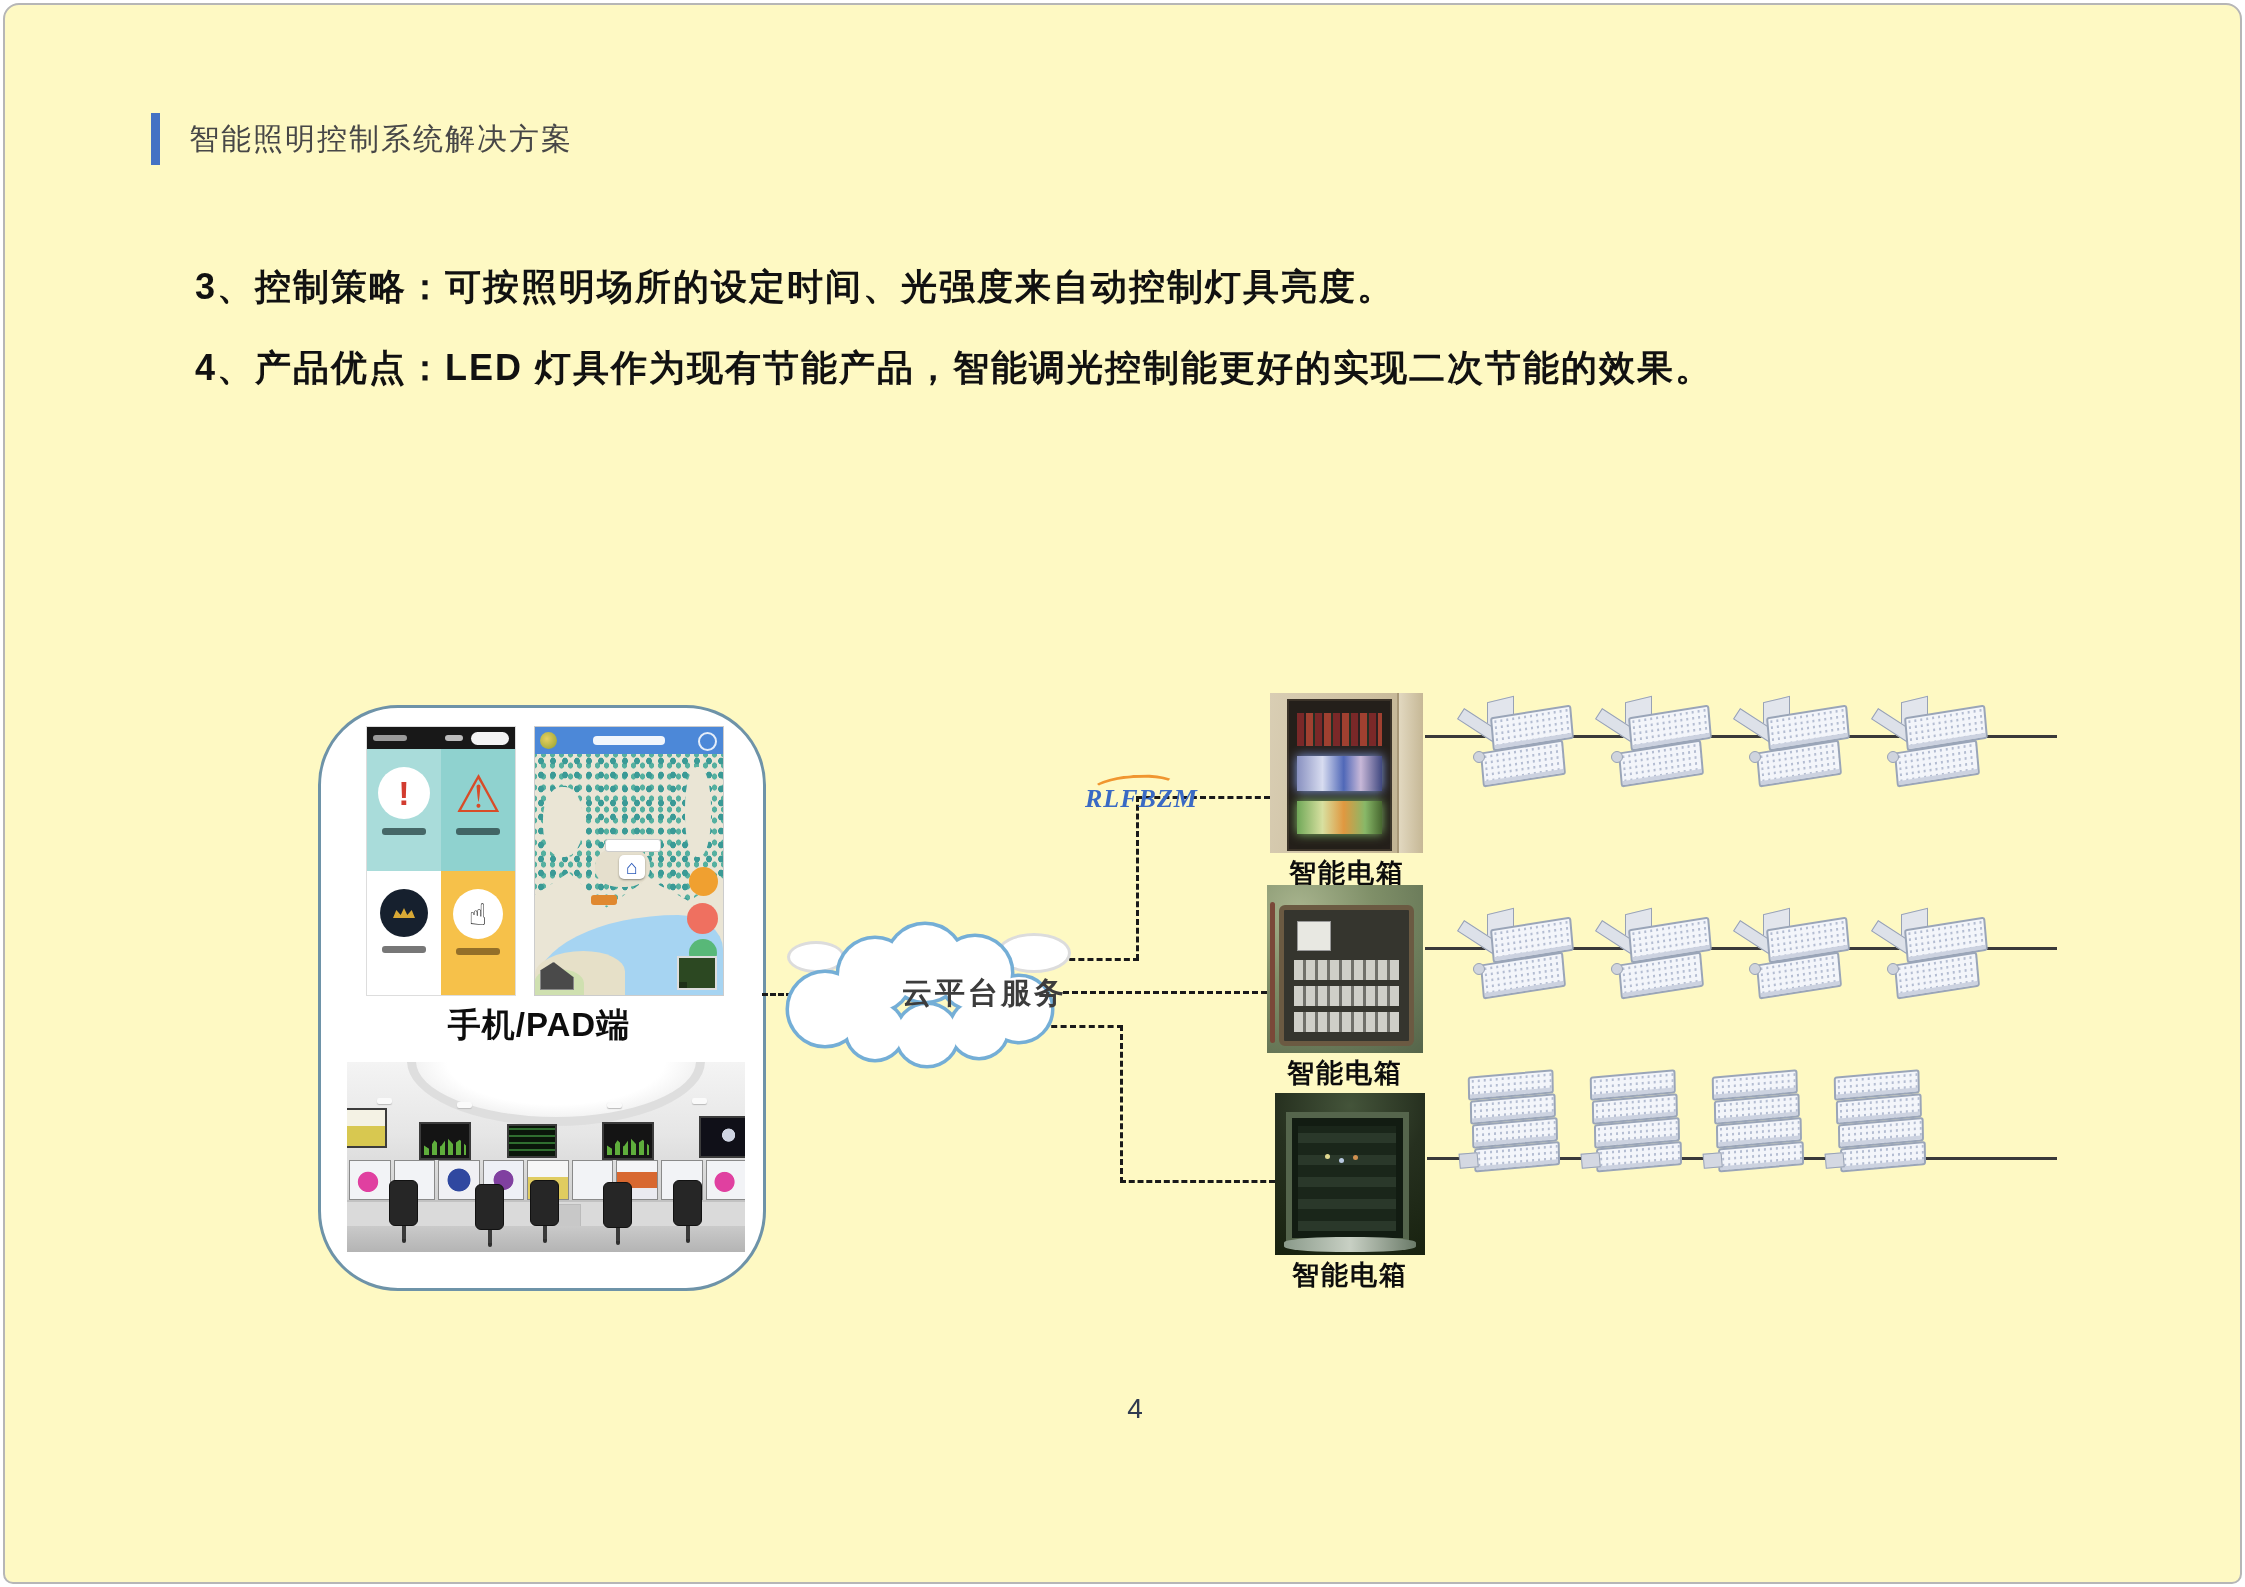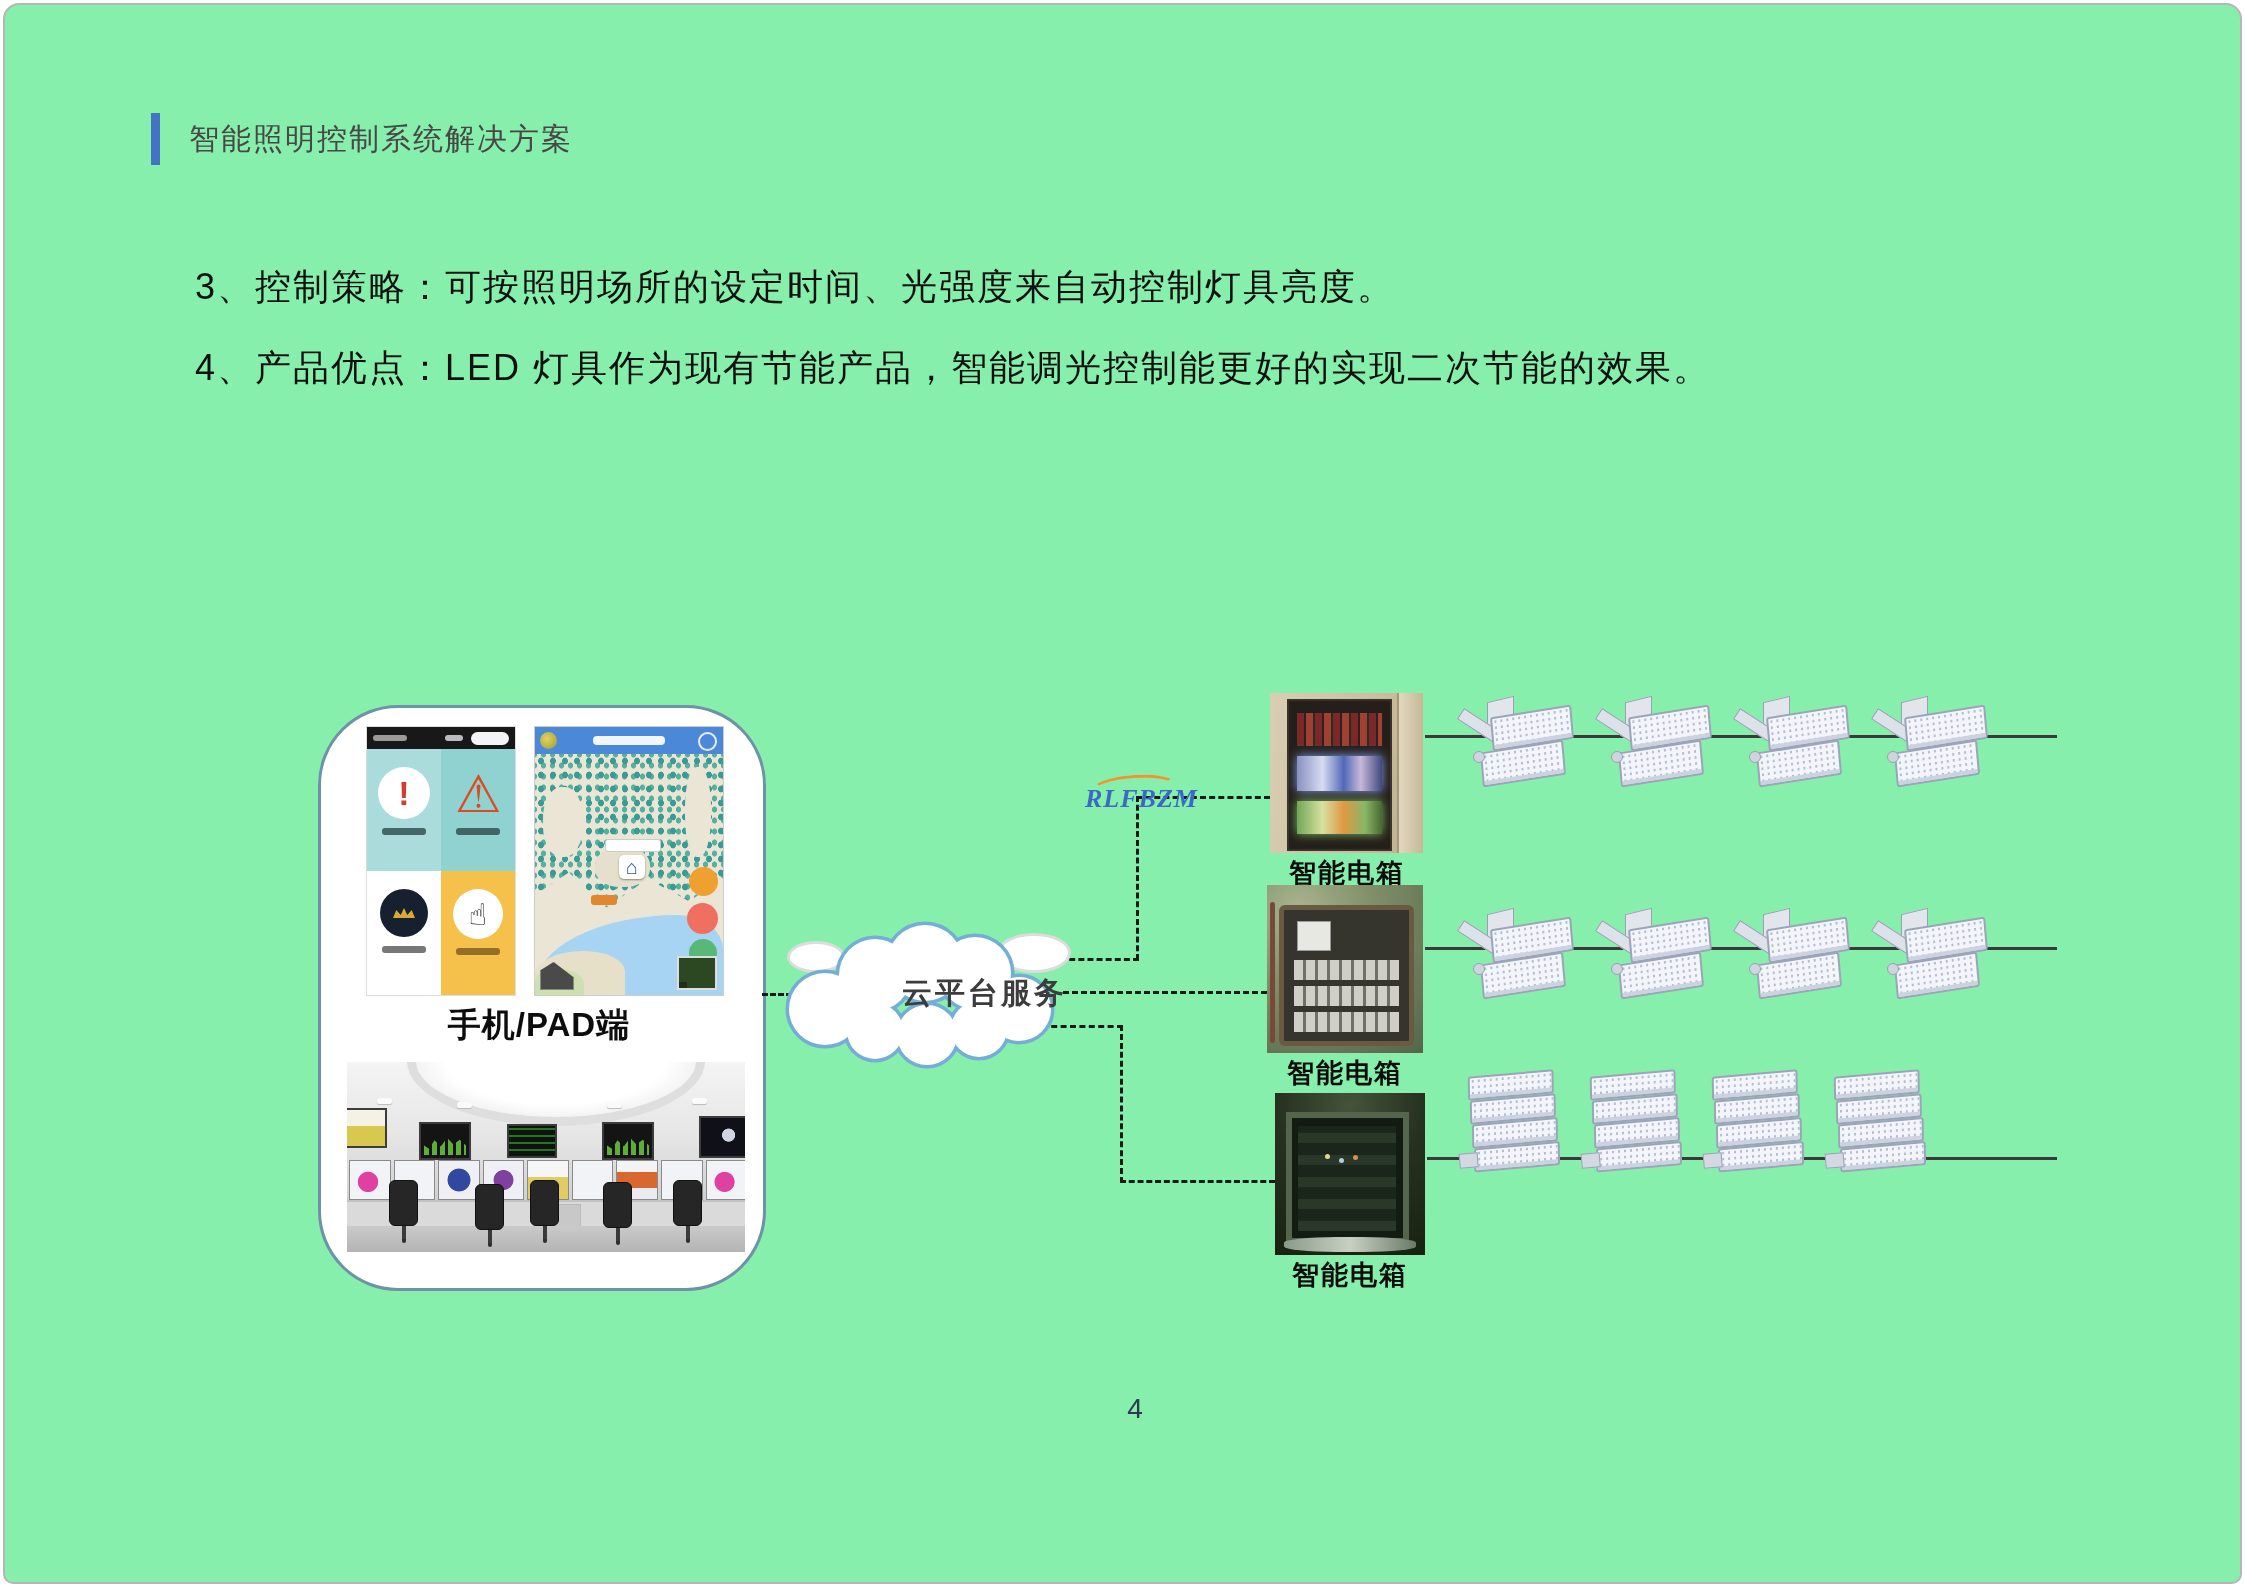--- a/index.html
+++ b/index.html
@@ -1,26 +1,26 @@
 <!DOCTYPE html>
 <html><head>
 <meta charset="utf-8">
 <style>
   html,body{margin:0;padding:0;background:#fff;}
   body{width:2245px;height:1587px;position:relative;font-family:"Liberation Sans","DejaVu Sans",sans-serif;}
   .abs{position:absolute;}
-  .page{position:absolute;left:3px;top:3px;width:2235px;height:1577px;background:#86efac;
+  .page{position:absolute;left:3px;top:3px;width:2235px;height:1577px;background:#fef9c3;
         border:2px solid #b6b6b6;border-radius:16px 16px 10px 10px;overflow:hidden;}
 
   
   .accent-bar{left:146px;top:108px;width:9px;height:52px;background:#4472c4;}
   .doc-title{left:184px;top:114px;font-size:30px;color:#474747;letter-spacing:2px;white-space:nowrap;}
 
   
-  .para{left:190px;width:1900px;font-size:36px;font-weight:normal;color:#111;letter-spacing:2px;white-space:nowrap;}
+  .para{left:190px;width:1900px;font-size:36px;font-weight:bold;color:#111;letter-spacing:2px;white-space:nowrap;}
   .p1{top:258px;} .p2{top:339px;} .p3{top:420px;} .p4{top:501px;}
 
   
   .client-box{left:313px;top:700px;width:442px;height:580px;border:3px solid #6e93a8;border-radius:80px;background:#fff;}
 
   
   .phone{left:362px;top:722px;width:148px;height:268px;background:#fff;box-shadow:0 0 0 1px #ddd;overflow:hidden;}
   .ph-status{left:0;top:0;width:100%;height:22px;background:#181818;}
   .ph-status .s1{left:6px;top:8px;width:34px;height:6px;background:#9a9a9a;border-radius:3px;}
   .ph-status .s2{left:78px;top:8px;width:18px;height:6px;background:#bcbcbc;border-radius:3px;}

